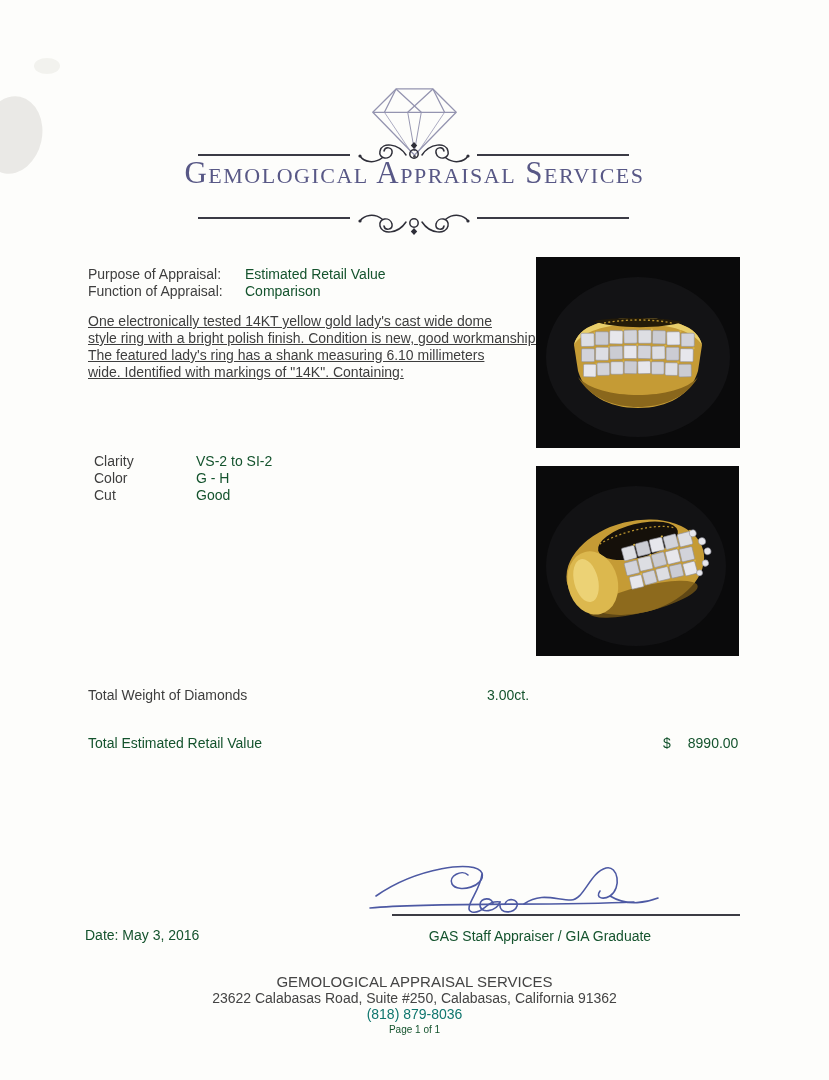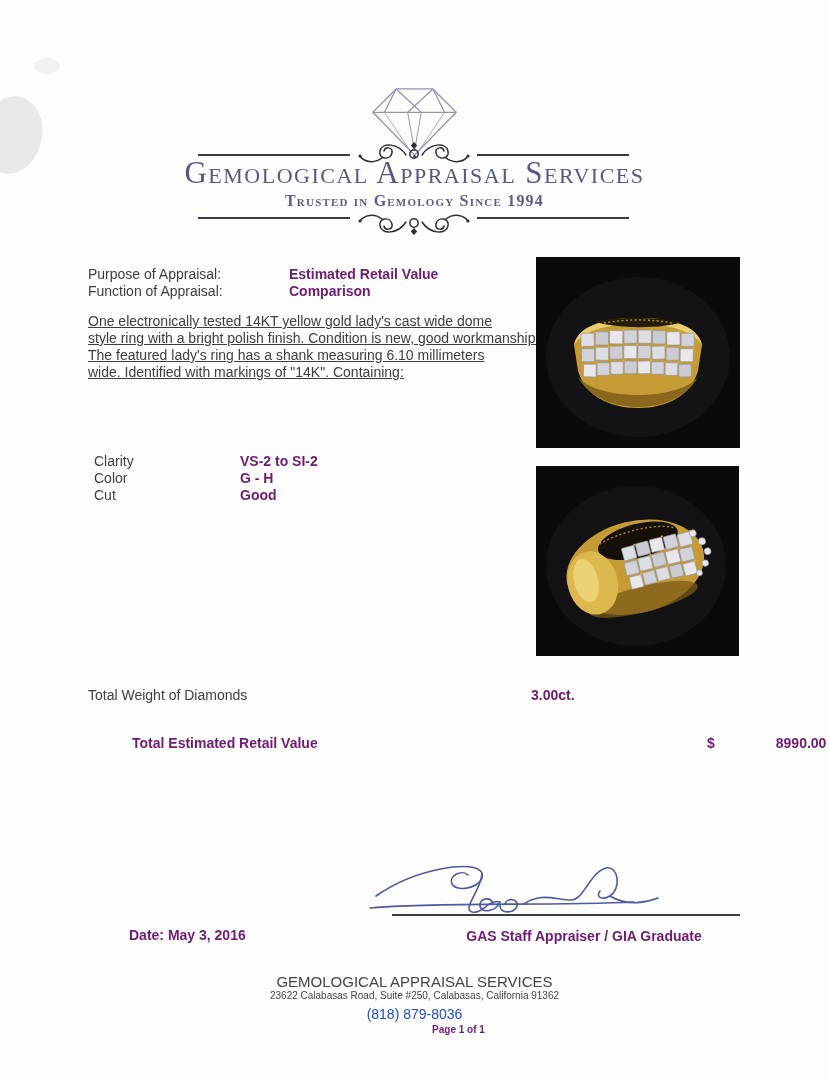--- a/index.html
+++ b/index.html
@@ -3,21 +3,21 @@
 <meta charset="utf-8">
 <style>
   html,body{margin:0;padding:0;background:#ffffff;}
   .page{
     position:relative;width:829px;height:1080px;overflow:hidden;
     background:#fdfdfb;
     font-family:"Liberation Sans",sans-serif;
     font-size:14px;color:#3e3e3e;
   }
   .abs{position:absolute;}
-  .b{font-weight:bold;color:#701a75;margin-left:44px;}
+  .b{font-weight:normal;color:#14532d;}
   .prewrap{white-space:pre-line;line-height:17px;text-decoration:underline;}
 
   
   .smudge{position:absolute;border-radius:50%;pointer-events:none;}
   .s1{left:-18px;top:96px;width:60px;height:78px;background:rgba(185,183,176,0.28);transform:rotate(12deg);}
   .s2{left:34px;top:58px;width:26px;height:16px;background:rgba(200,198,190,0.20);}
   .s3{left:650px;top:268px;width:10px;height:6px;background:rgba(170,170,165,0.25);}
 
   
   .logo{left:366px;top:83px;width:97px;height:76px;}
@@ -55,22 +55,22 @@
   .tot1{top:687px;} .tot2{top:703px;}
   .retail-label{left:88px;top:735px;}
   .retail-money{left:663px;top:735px;display:flex;gap:17px;}
 
   .sig-svg{left:366px;top:856px;width:296px;height:62px;}
   .sig-line{left:392px;top:914px;width:348px;height:2px;background:#3c3c44;}
   .date{left:85px;top:927px;}
   .appraiser{left:410px;top:928px;width:260px;text-align:center;}
 
   .f-company{left:0;top:973px;width:100%;text-align:center;font-size:15px;color:#444;}
-  .f-address{left:0;top:990px;width:100%;text-align:center;font-size:10px;color:#444;}
-  .f-phone{left:0;top:1006px;width:100%;text-align:center;font-size:14px;color:#1d4ed8;}
+  .f-address{left:0;top:990px;width:100%;text-align:center;font-size:14px;color:#444;}
+  .f-phone{left:0;top:1006px;width:100%;text-align:center;font-size:14px;color:#0f766e;}
   .f-page{left:0;top:1024px;width:100%;text-align:center;font-size:10px;}
 </style>
 </head>
 <body>
 
 <div class="page">
 
   <div class="smudge s1"></div>
   <div class="smudge s2"></div>
   <div class="smudge s3"></div>
@@ -98,21 +98,20 @@
         <path d="M92,17 C100,23 110,21 114,15"></path>
       </g>
       <circle cx="60" cy="13" r="4.2" fill="none" stroke="#2e2e38" stroke-width="1.5"></circle>
       <circle cx="6" cy="15" r="1.6" fill="#2e2e38"></circle>
       <circle cx="114" cy="15" r="1.6" fill="#2e2e38"></circle>
       <path d="M60,1 l3.2,3.5 -3.2,3.5 -3.2,-3.5 z" fill="#2e2e38"></path>
     </svg>
   </div>
 
   <div class="abs title">Gemological Appraisal Services</div>
-  <div class="abs subtitle">Trusted in Gemology Since 1994</div>
 
   <div class="abs rule rule-bottom">
     <div class="line l"></div>
     <div class="line r"></div>
     <svg class="orn" viewBox="0 0 120 30">
       <g fill="none" stroke="#2e2e38" stroke-width="1.5" stroke-linecap="round">
         <path d="M52,14 C44,2 28,1 26,10 C24,18 36,20 38,12 C39,6 31,5 30,10"></path>
         <path d="M28,17 C20,23 10,21 6,15"></path>
         <path d="M68,14 C76,2 92,1 94,10 C96,18 84,20 82,12 C81,6 89,5 90,10"></path>
         <path d="M92,17 C100,23 110,21 114,15"></path>

